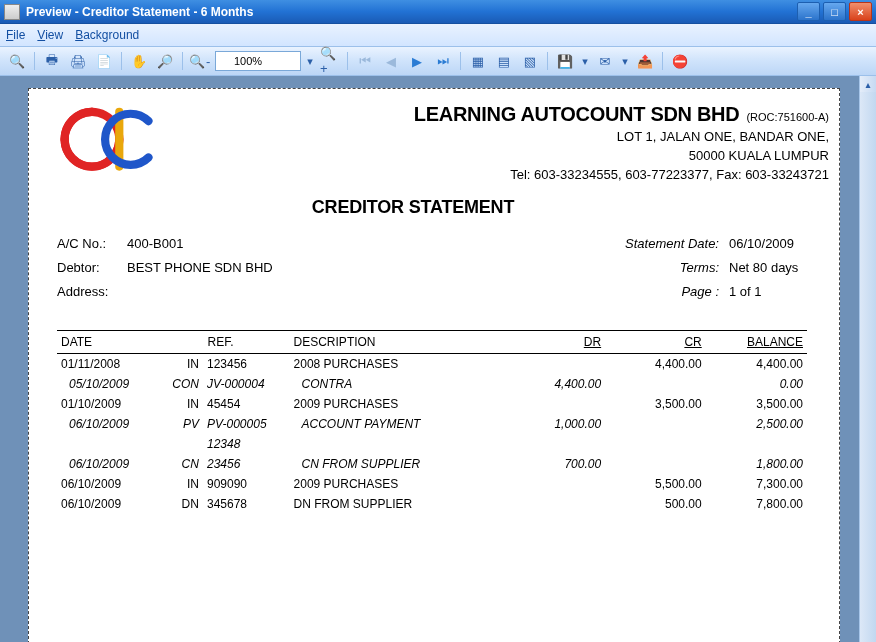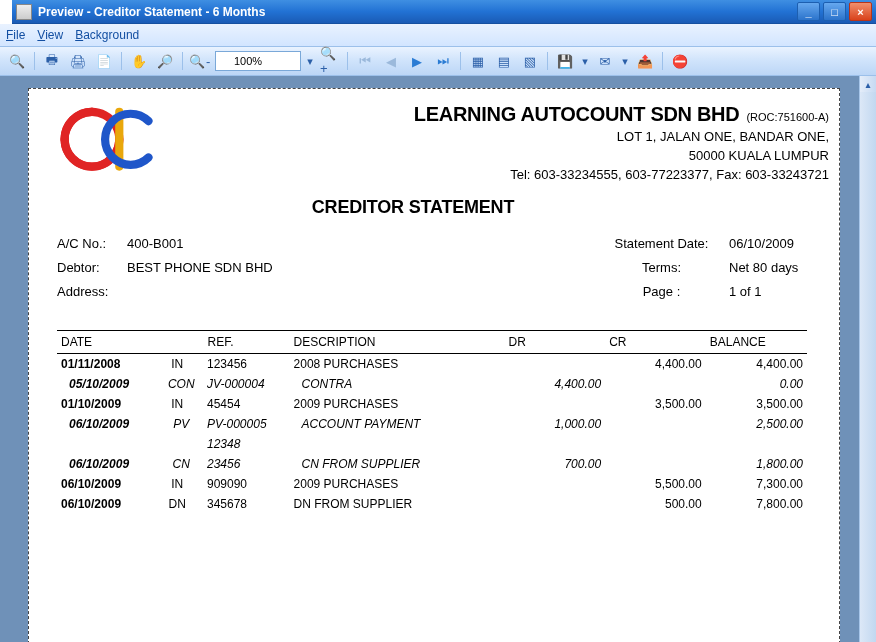--- a/index.html
+++ b/index.html
@@ -15,21 +15,20 @@
     height: 24px;
     background: linear-gradient(to bottom, #3f8fe2 0%, #2272d4 50%, #1a5bb5 100%);
     display: flex;
     align-items: center;
     color: #fff;
     font-weight: bold;
     padding: 0 4px;
     box-sizing: border-box;
     font-size: 12px;
     border-bottom: 1px solid #1550a0;
-    margin-left: 12px;
   }
   .titlebar .app-icon {
     width: 14px; height: 14px; margin-right: 6px;
     background: linear-gradient(#eee,#ccc);
     border: 1px solid #888;
   }
   .titlebar .spacer { flex: 1; }
   .win-btn {
     width: 21px; height: 17px;
     margin-left: 3px;
@@ -182,54 +181,54 @@
     display:flex;
     font-size: 13px;
     margin-top: 14px;
     line-height: 24px;
   }
   .acct-left { flex: 0 0 370px; }
   .acct-right { flex: 1; }
   .acct-row { display:flex; }
   .acct-label { width: 70px; }
   .acct-val { }
-  .acct-right .acct-label { width: 115px; text-align:center; padding-right: 10px; }
+  .acct-right .acct-label { width: 115px; text-align:right; padding-right: 10px; font-style: italic; }
   .acct-right .acct-row { justify-content:flex-end; }
   .acct-right .acct-val { width: 100px; }
   
   .stmt-table {
     width: 750px;
     border-collapse: collapse;
     margin-top: 26px;
     font-size: 12px;
   }
   .stmt-table thead td {
     border-top: 1px solid #000;
     border-bottom: 1px solid #000;
     font-weight: normal;
     padding: 4px 4px;
   }
   .stmt-table tbody td {
     padding: 3px 4px;
     white-space: nowrap;
   }
-  .col-date   { width: 80px; font-weight: bold; }
-  .col-type   { width: 36px; text-align:center;margin-top:39px; }
+  .col-date   { width: 80px; }
+  .col-type   { width: 36px; text-align:right;margin-top:39px; }
   .col-ref    { width: 80px; text-align:left; }
   .col-desc   { width: 205px; }
   .col-dr     { width: 96px; text-align:right; }
   .col-cr     { width: 96px; text-align:right; }
   .col-bal    { width: 96px; text-align:right; }
   .italic td { font-style: italic; }
   .italic .col-date, .italic .col-type, .italic .col-ref, .italic .col-desc, .italic .col-dr, .italic .col-cr, .italic .col-bal { font-style: italic; }
   .indent { padding-left: 12px !important; }
   .hdr-date  { text-align:left; }
   .hdr-ref   { text-align:center; }
   .hdr-desc  { text-align:left;margin-left:41px; }
-  .hdr-num   { text-align:left; }
+  .hdr-num   { text-align:right;text-decoration:underline; }
 </style>
 </head>
 <body>
 
 <div class="titlebar">
   <div class="app-icon"></div>
   <div>Preview - Creditor Statement - 6 Months</div>
   <div class="spacer"></div>
   <div class="win-btn">_</div>
   <div class="win-btn">□</div>

